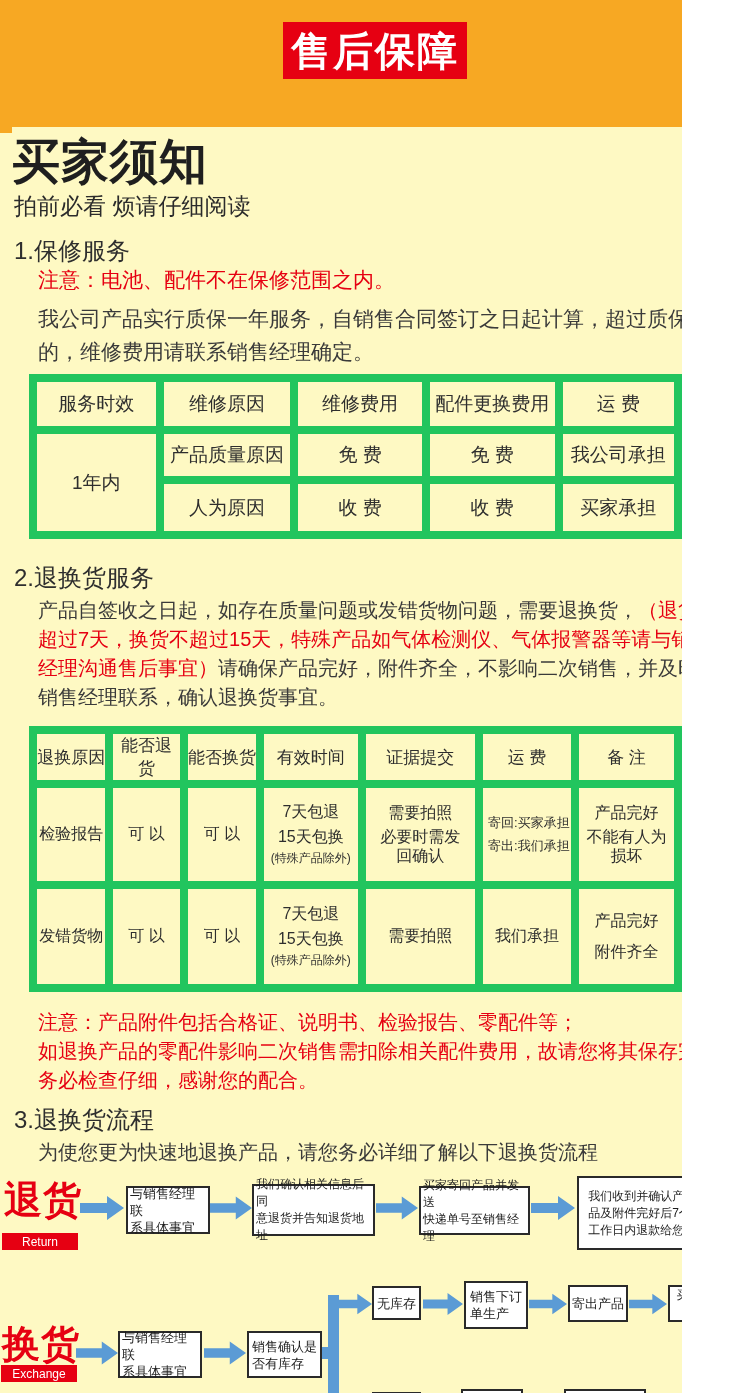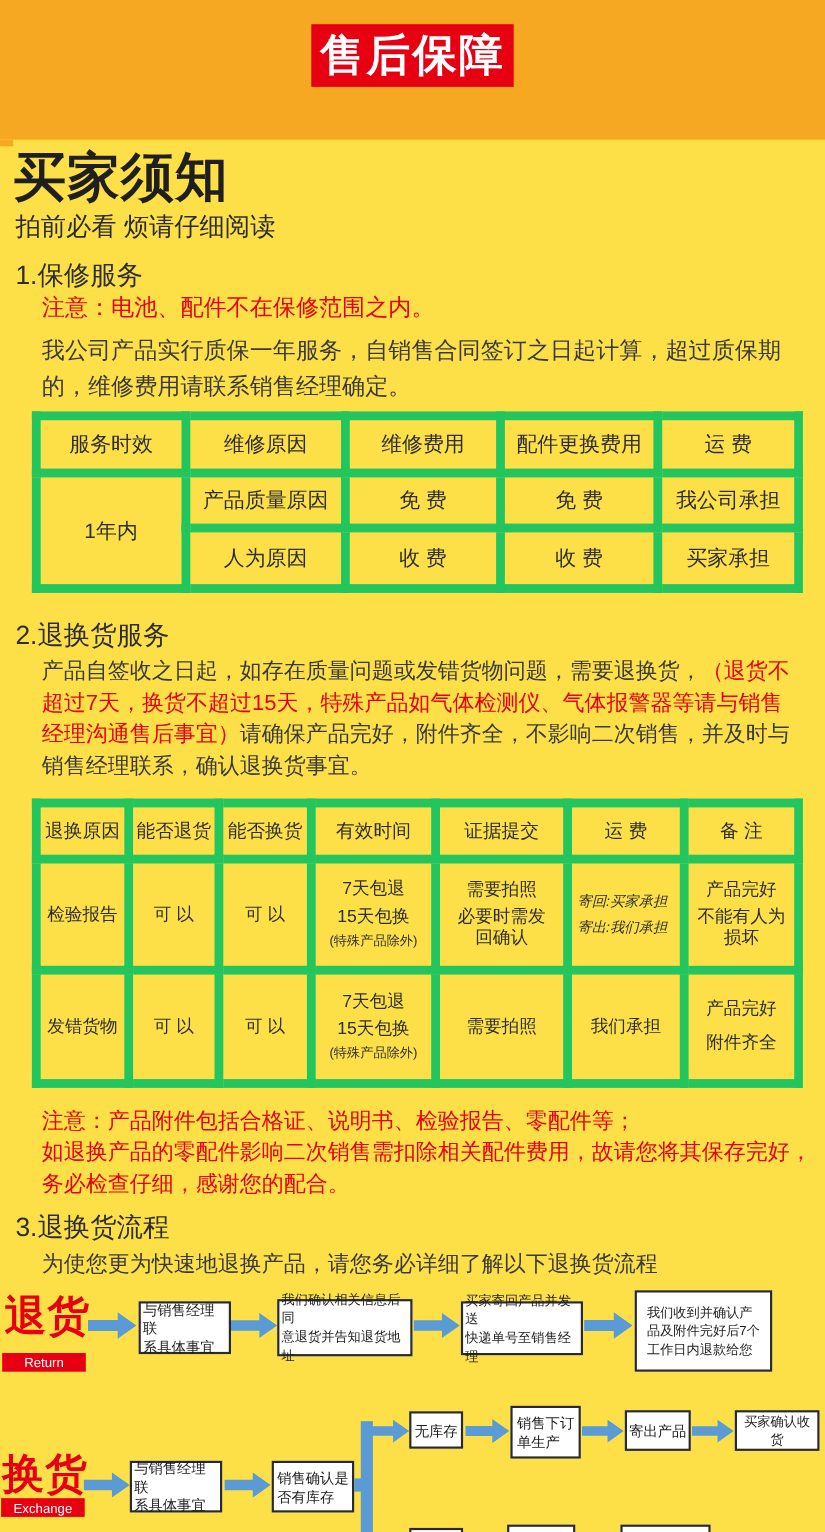--- a/index.html
+++ b/index.html
@@ -1,16 +1,16 @@
 <!DOCTYPE html>
 <html><head>
 <meta charset="utf-8">
 <style>
   html,body{margin:0;padding:0;background:#fff;}
-  .page{width:750px;height:1393px;overflow:hidden;position:relative;background:#fde047;
+  .page{width:682px;height:1393px;overflow:hidden;position:relative;background:#fef9c3;
         font-family:"Liberation Sans","DejaVu Sans",sans-serif;color:#3a3a3a;}
   
   .banner{position:relative;width:750px;height:127px;background:#F7A823;}
   .banner-title-box{position:absolute;left:283px;top:22px;width:184px;height:57px;
         background:#E60012;display:flex;align-items:center;justify-content:center;}
   .banner-title{color:#fff;font-size:40px;font-weight:bold;letter-spacing:2px;line-height:1;}
   .banner-sub{position:absolute;left:0;top:88px;width:750px;text-align:center;color:#fff;
         font-size:21px;letter-spacing:2px;}
   .banner-notch{position:absolute;left:0;top:127px;width:12px;height:6px;background:#F7A823;}
   
@@ -32,21 +32,21 @@
   .t1 .r2 td{height:47px;}
   .t2{margin-top:14px;}
   .t2 th{height:43px;font-size:17px;}
   .t2 td{font-size:16px;}
   .t2 .r1 td{height:93px;}
   .t2 .r2 td{height:95px;}
   .cell-lines{display:flex;flex-direction:column;align-items:center;justify-content:center;gap:6px;}
   .ln{display:block;line-height:1.15;}
   .ln-sm{font-size:12px;}
   .ship-lines{display:flex;flex-direction:column;align-items:flex-start;justify-content:center;
-        gap:8px;padding-left:5px;font-size:13px;font-style:italic;}
+        gap:8px;padding-left:5px;font-size:13px;}
   
   .flow{position:relative;width:750px;height:285px;margin-top:8px;}
   .flow-label{position:absolute;font-size:38px;font-weight:bold;color:#E60012;line-height:1;letter-spacing:1px;}
   .flow-label-en{position:absolute;background:#E60012;color:#fff;font-size:12px;
         display:flex;align-items:center;justify-content:center;line-height:1;}
   .fbox{position:absolute;background:#fff;border:2px solid #2a2a2a;display:flex;
         align-items:center;justify-content:center;font-size:12px;line-height:17px;
         color:#1c1c1c;text-align:left;padding:1px 2px;box-sizing:border-box;}
   .fbox.c{text-align:center;}
   .arr{position:absolute;}

